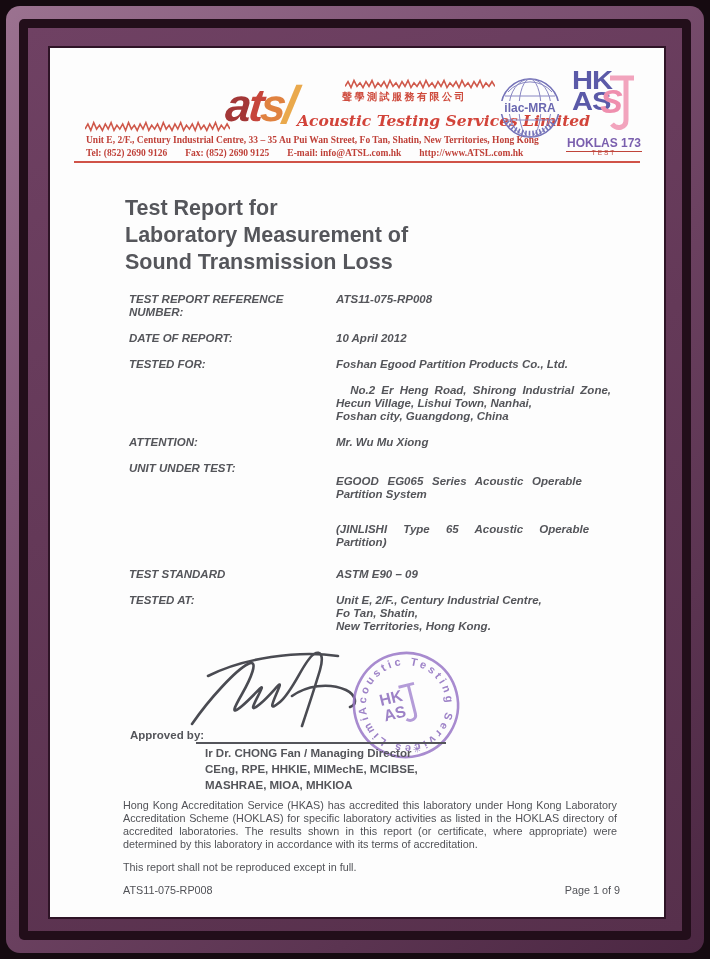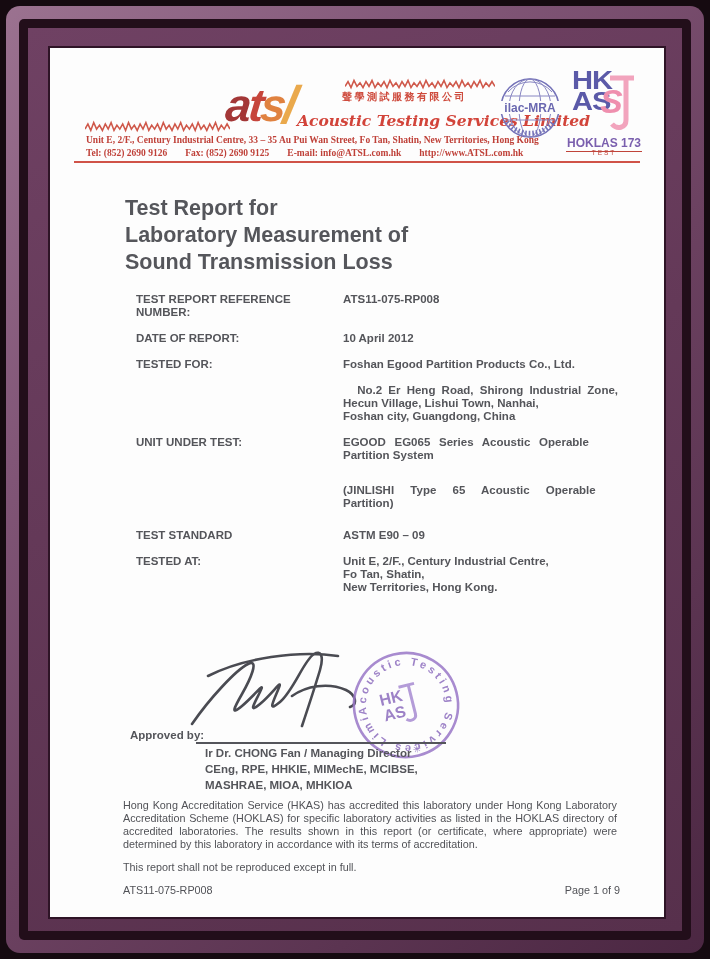--- a/index.html
+++ b/index.html
@@ -46,29 +46,29 @@
   .hkas-swash{left:40px;top:2px;width:34px;height:62px;}
   .hkas-scheme{left:0;top:66px;width:76px;text-align:center;font-size:12px;font-weight:bold;
      color:#7a5fae;border-bottom:1px solid #c0443a;padding-bottom:1px;}
   .hkas-sub{left:0;top:79px;width:76px;text-align:center;font-size:6.5px;
      letter-spacing:2px;color:#c0443a;}
   
   .title{left:75px;top:147px;font-size:21.5px;font-weight:bold;color:#55565b;
          line-height:27px;}
   .title div{position:static;}
   
-  .fields{left:86px;top:245px;width:482px;font-size:11.5px;font-weight:bold;
-          color:#54555a;line-height:13px;}
+  .fields{left:79px;top:245px;width:482px;font-size:11.5px;font-weight:bold;
+          color:#54555a;line-height:13px;font-style:italic;}
   .frow{position:static;display:flex;margin-bottom:13px;}
   .flabel{position:static;width:207px;flex:none;}
   .fvalue{position:static;width:275px;}
   .fvalue div{position:static;}
   .gap{margin-top:19px;}
   .ws1{word-spacing:3px;text-align:right;}
-  .ws2{word-spacing:5.5px;}
+  .ws2{word-spacing:5.5px;margin-top:13px;}
   .ws3{word-spacing:13px;margin-top:22px;}
   
   .sig{left:138px;top:598px;width:175px;height:98px;}
   .stamp{left:293px;top:594px;width:126px;height:126px;transform:rotate(-14deg);opacity:.85;}
   .approved{left:80px;top:681px;font-size:11.5px;font-weight:bold;color:#54555a;}
   .sigline{left:146px;top:694px;width:250px;height:0;border-top:2px solid #54555b;}
   .signatory{left:155px;top:699px;font-size:11.5px;font-weight:bold;color:#54555a;}
   .qual1{left:155px;top:715px;font-size:11.5px;font-weight:bold;color:#54555a;}
   .qual2{left:155px;top:731px;font-size:11.5px;font-weight:bold;color:#54555a;}
   
@@ -154,20 +154,24 @@
         <div class="flabel">TESTED FOR:</div>
         <div class="fvalue">Foshan Egood Partition Products Co., Ltd.</div>
       </div>
       <div class="frow">
         <div class="flabel"></div>
         <div class="fvalue">
           <div class="ws1">No.2 Er Heng Road, Shirong Industrial Zone,</div>
           <div>Hecun Village, Lishui Town, Nanhai,</div>
           <div>Foshan city, Guangdong, China</div>
         </div>
+      </div>
+      <div class="frow">
+        <div class="flabel">ATTENTION:</div>
+        <div class="fvalue">Mr. Wu Mu Xiong</div>
       </div>
       <div class="frow">
         <div class="flabel">UNIT UNDER TEST:</div>
         <div class="fvalue">
           <div class="ws2">EGOOD EG065 Series Acoustic Operable</div>
           <div>Partition System</div>
           <div class="ws3">(JINLISHI Type 65 Acoustic Operable</div>
           <div>Partition)</div>
         </div>
       </div>

